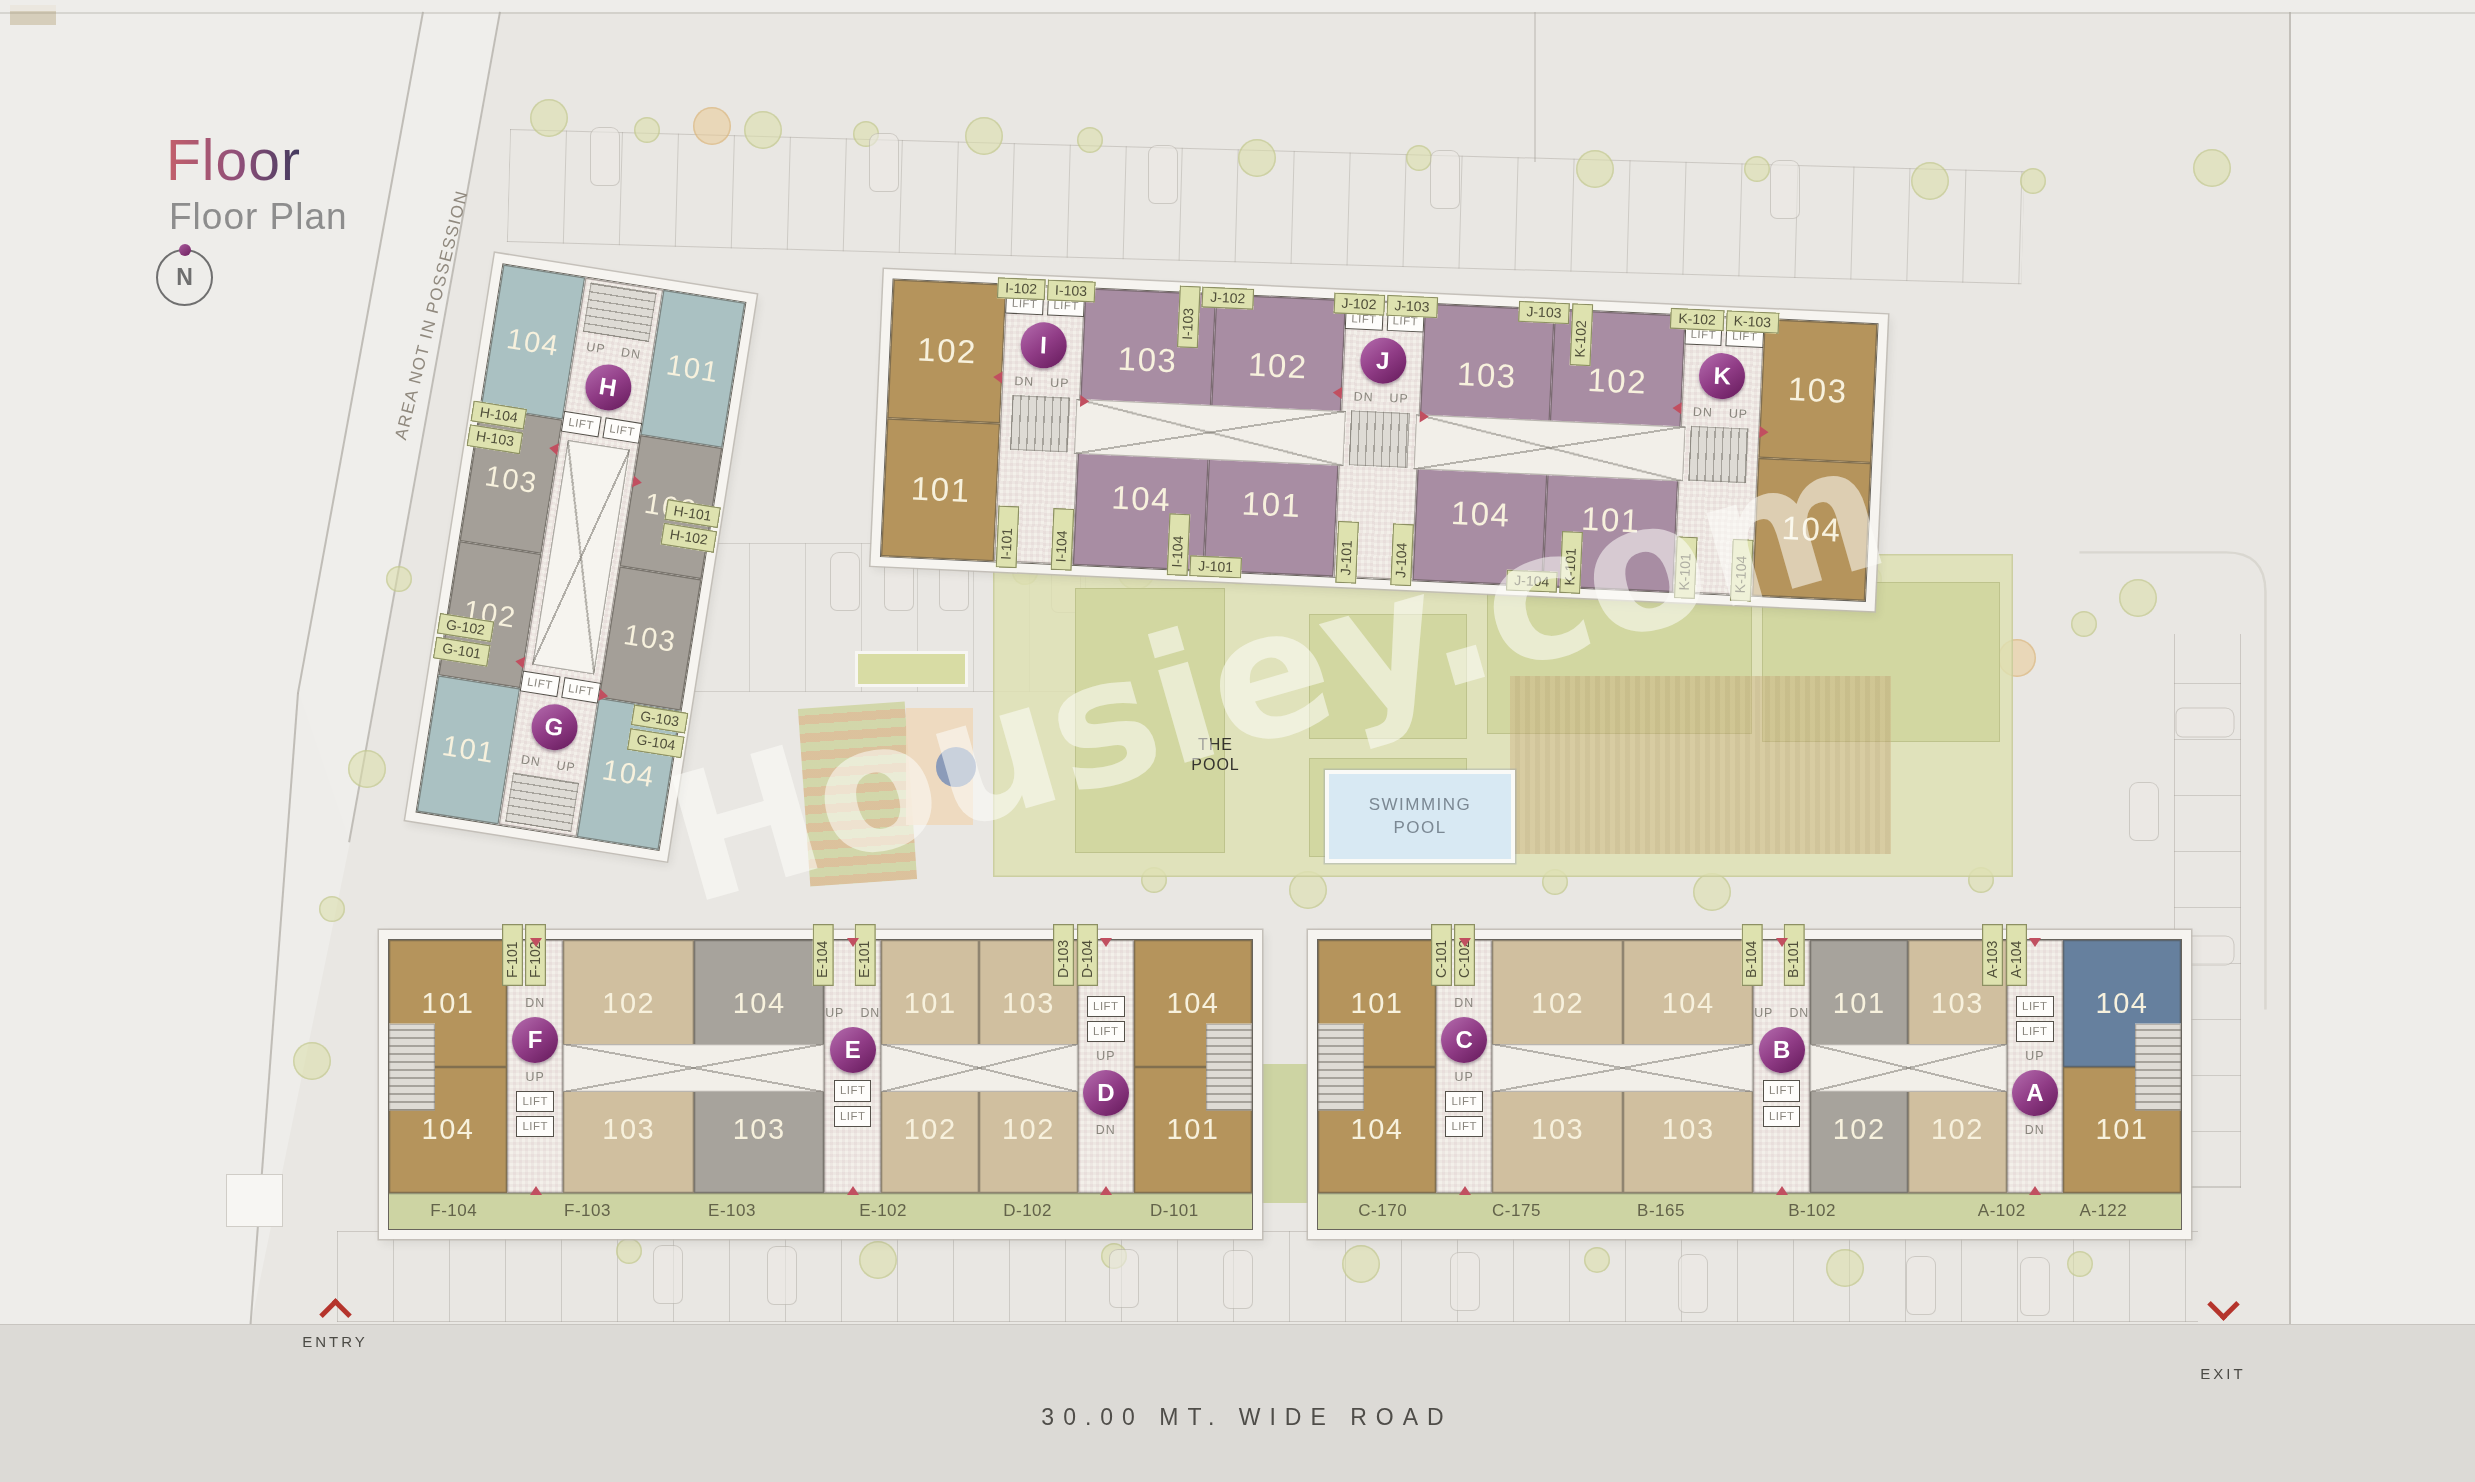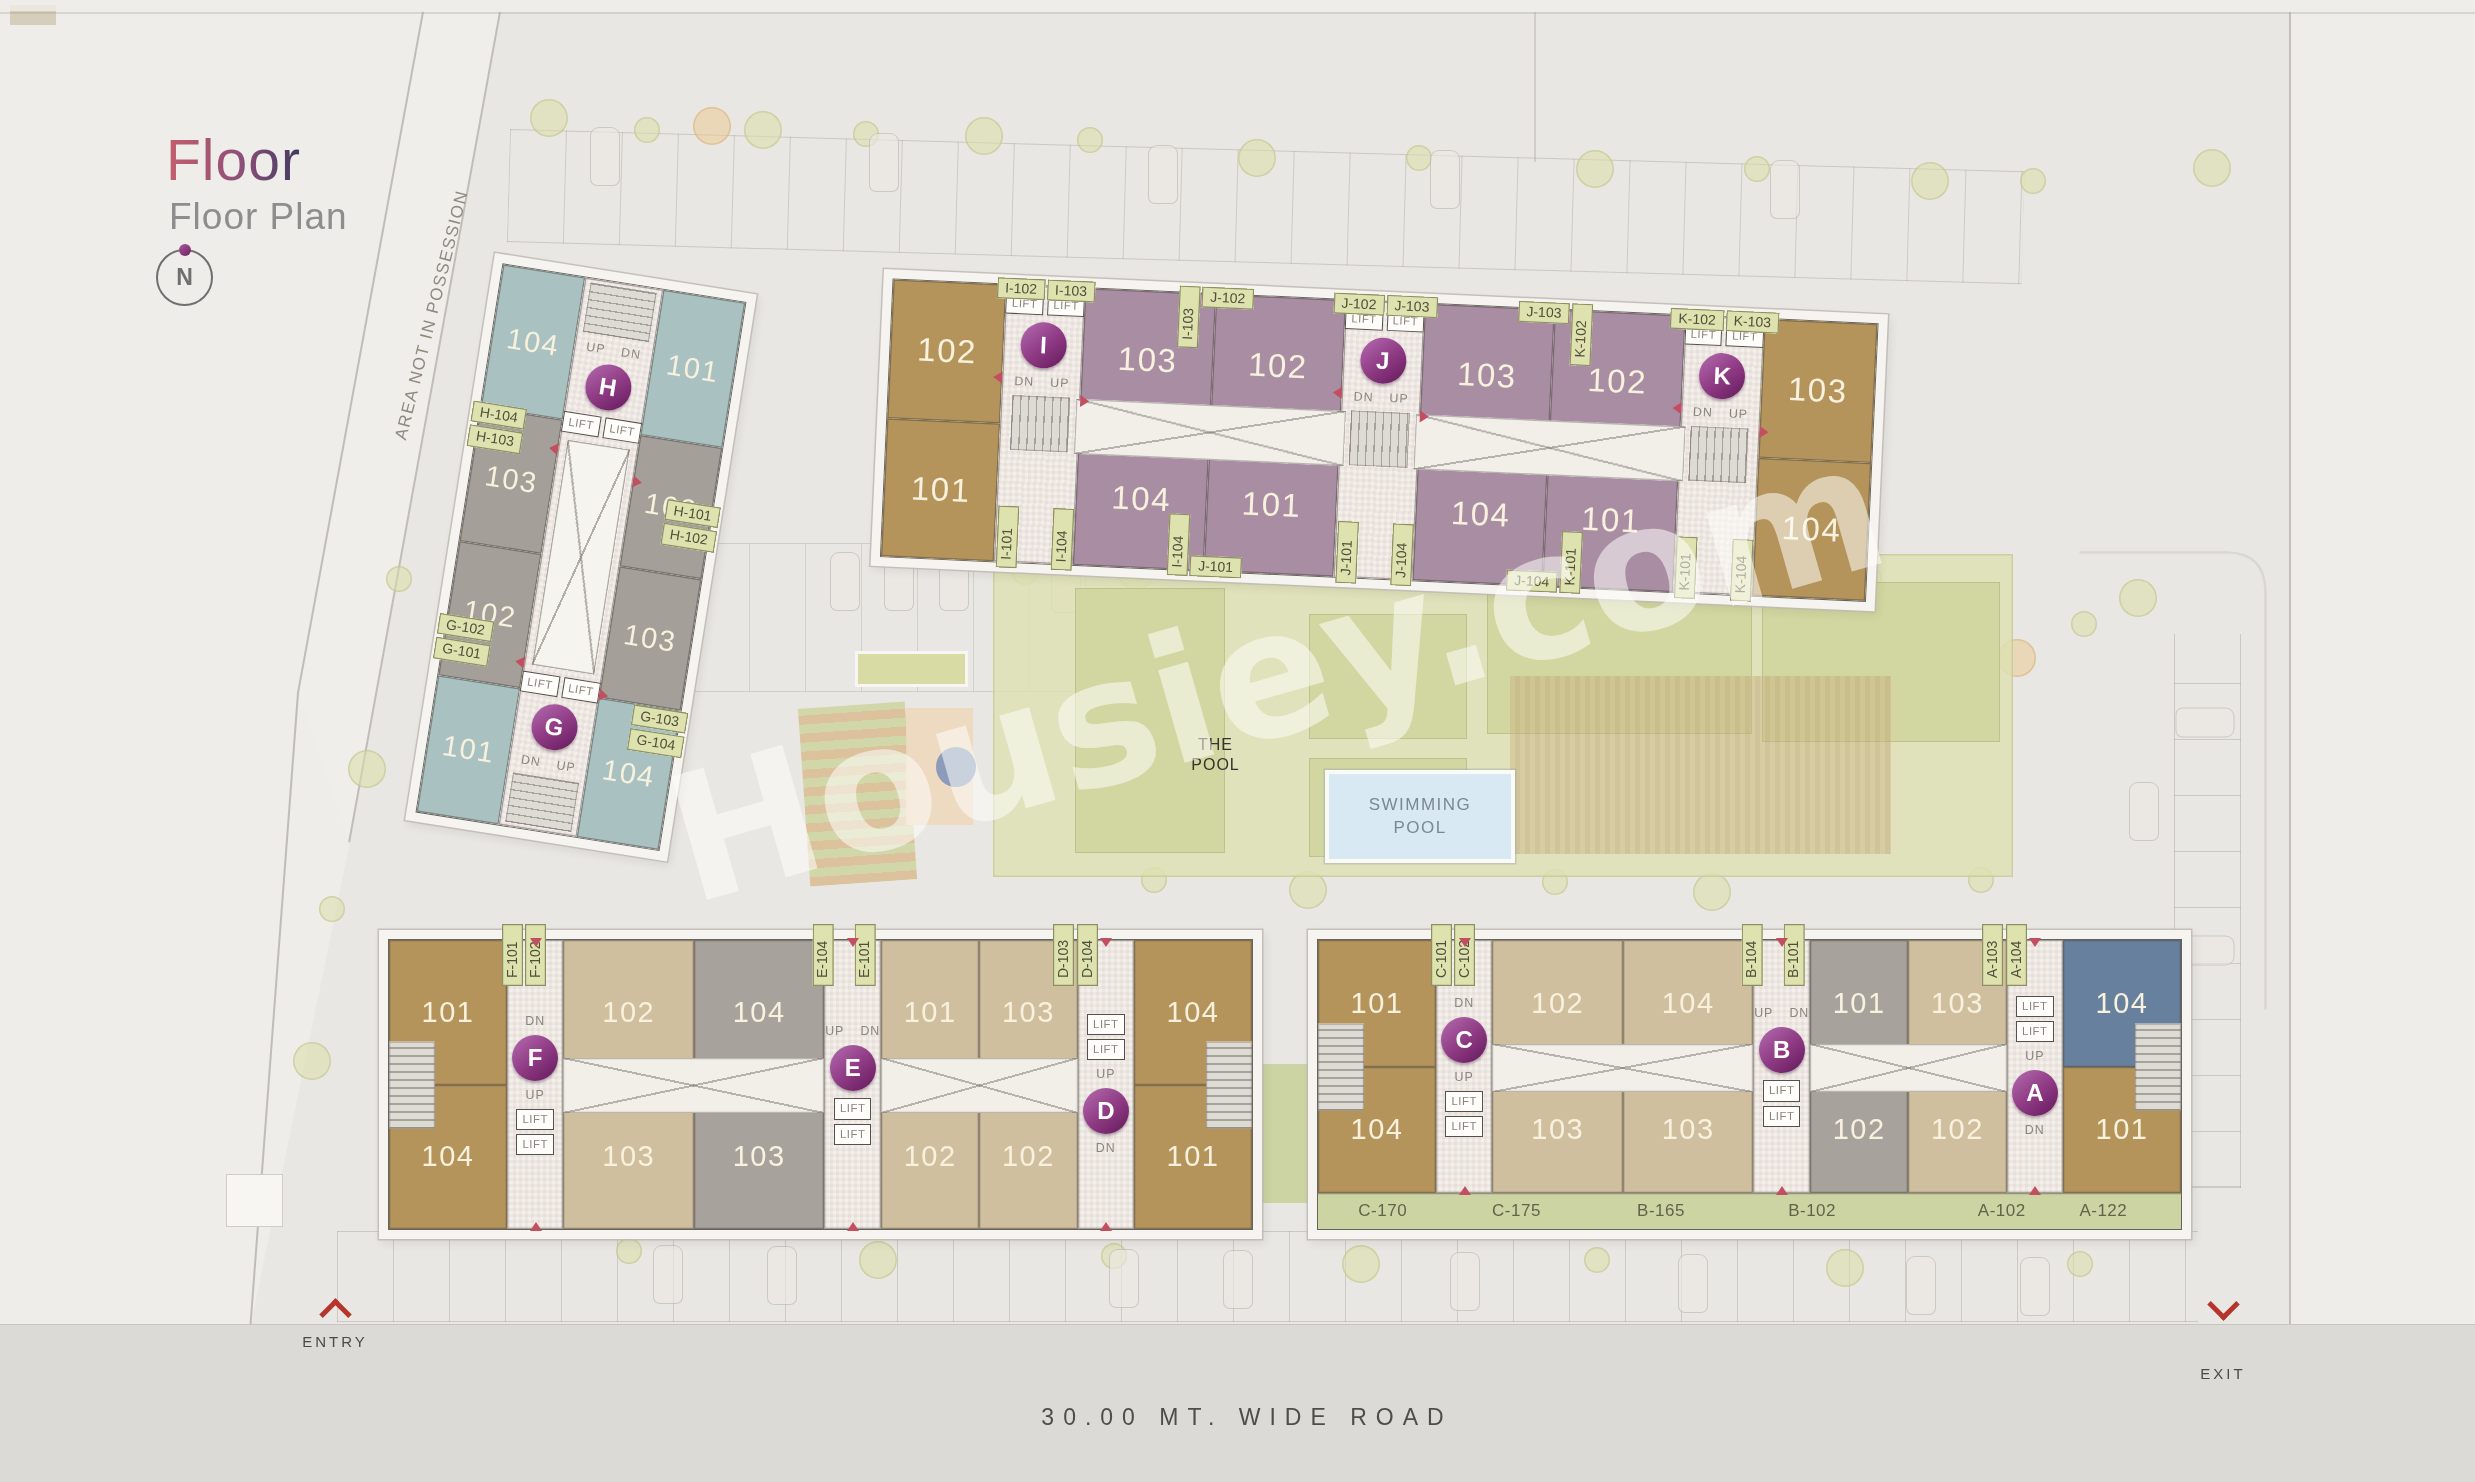--- a/index.html
+++ b/index.html
@@ -506,20 +506,28 @@
               <span class="unum smn">104</span>
             </div>
           <div class="unit c-tan">
               <span class="unum smn">101</span>
             </div>
           <div class="endstair stairs v" style="right:0;"></div>
         </div>
         <div class="corrseg" style="left:20.2%;width:30.2%;top:41%;height:19%;"></div>
         <div class="corrseg" style="left:57%;width:22.8%;top:41%;height:19%;"></div>
       </div>
+      <div class="band">
+        <span class="bandcell" style="flex:1.5;">F-104</span>
+        <span class="bandcell" style="flex:1.6;">F-103</span>
+        <span class="bandcell" style="flex:1.75;">E-103</span>
+        <span class="bandcell" style="flex:1.75;">E-102</span>
+        <span class="bandcell" style="flex:1.6;">D-102</span>
+        <span class="bandcell" style="flex:1.8;">D-101</span>
+      </div>
     </div>
   </div>
 
   <div class="bldg" style="left:1308px;top:930px;width:883px;height:309px;">
     <div class="inner" style="flex-direction:column;">
       <div style="flex:1;display:flex;position:relative;">
         <div class="col" style="flex:1.5;">
           <div class="unit c-tan">
               <span class="unum smn">101</span>
             </div>

